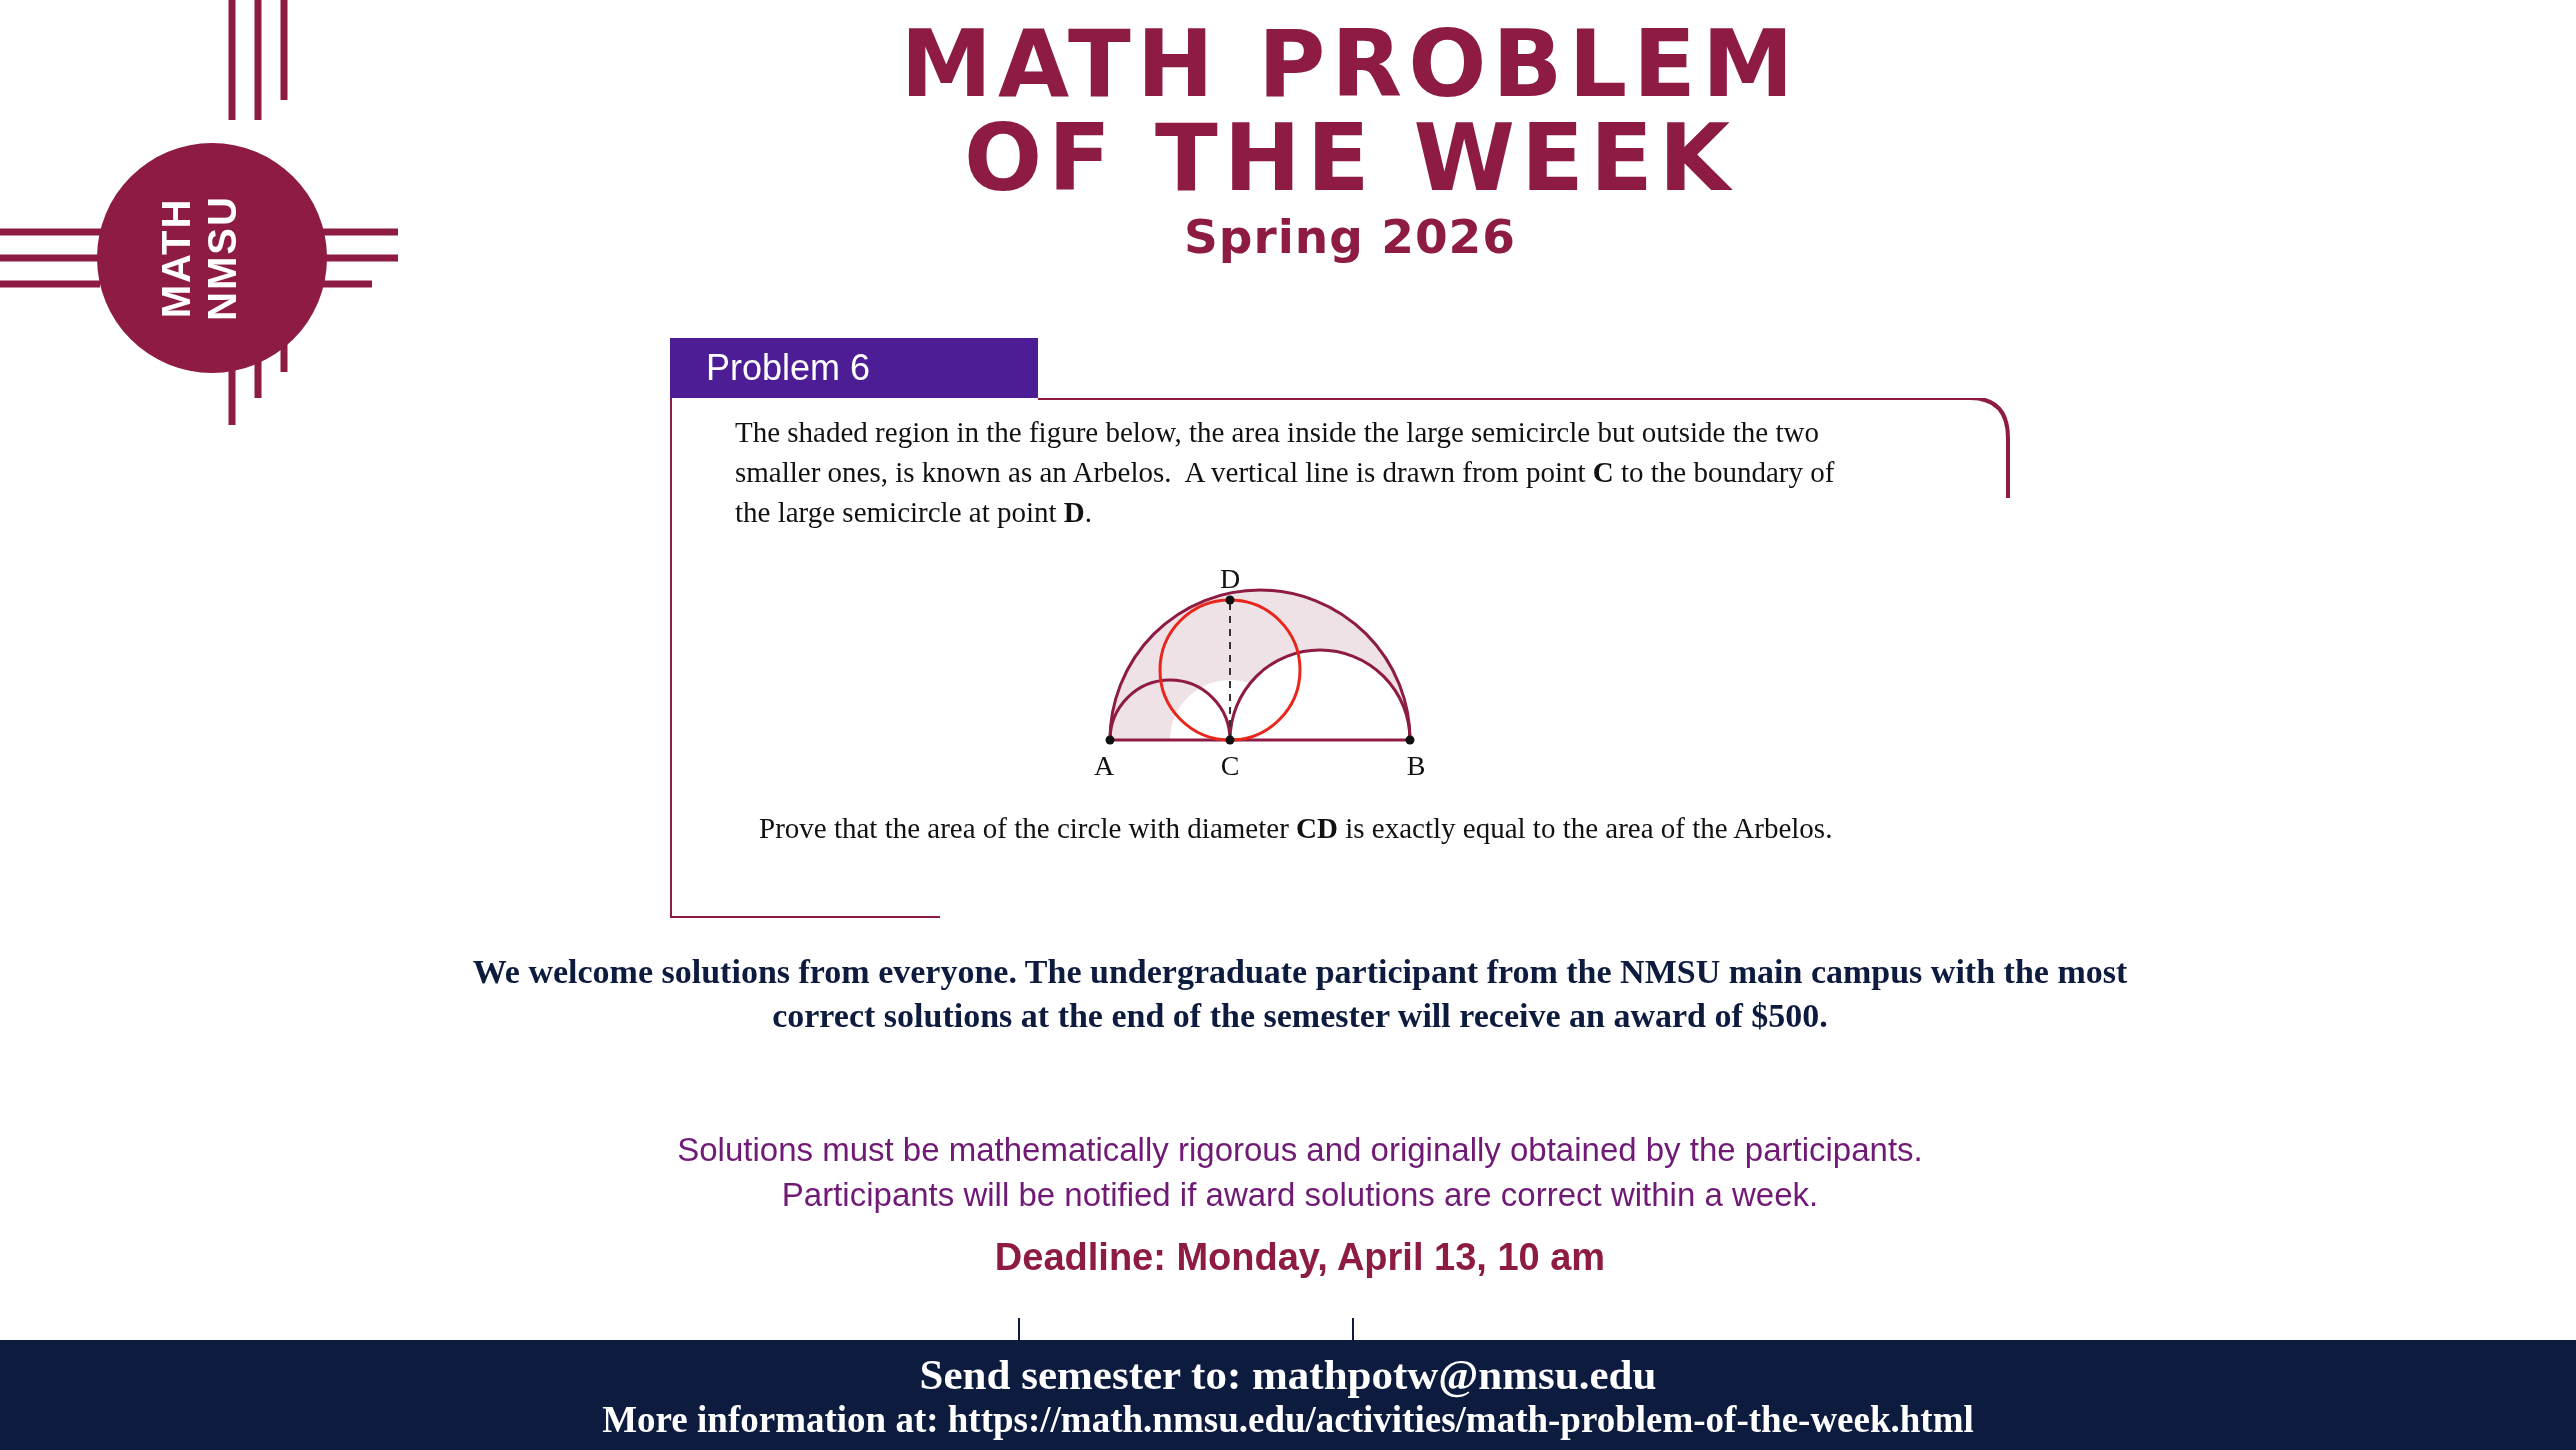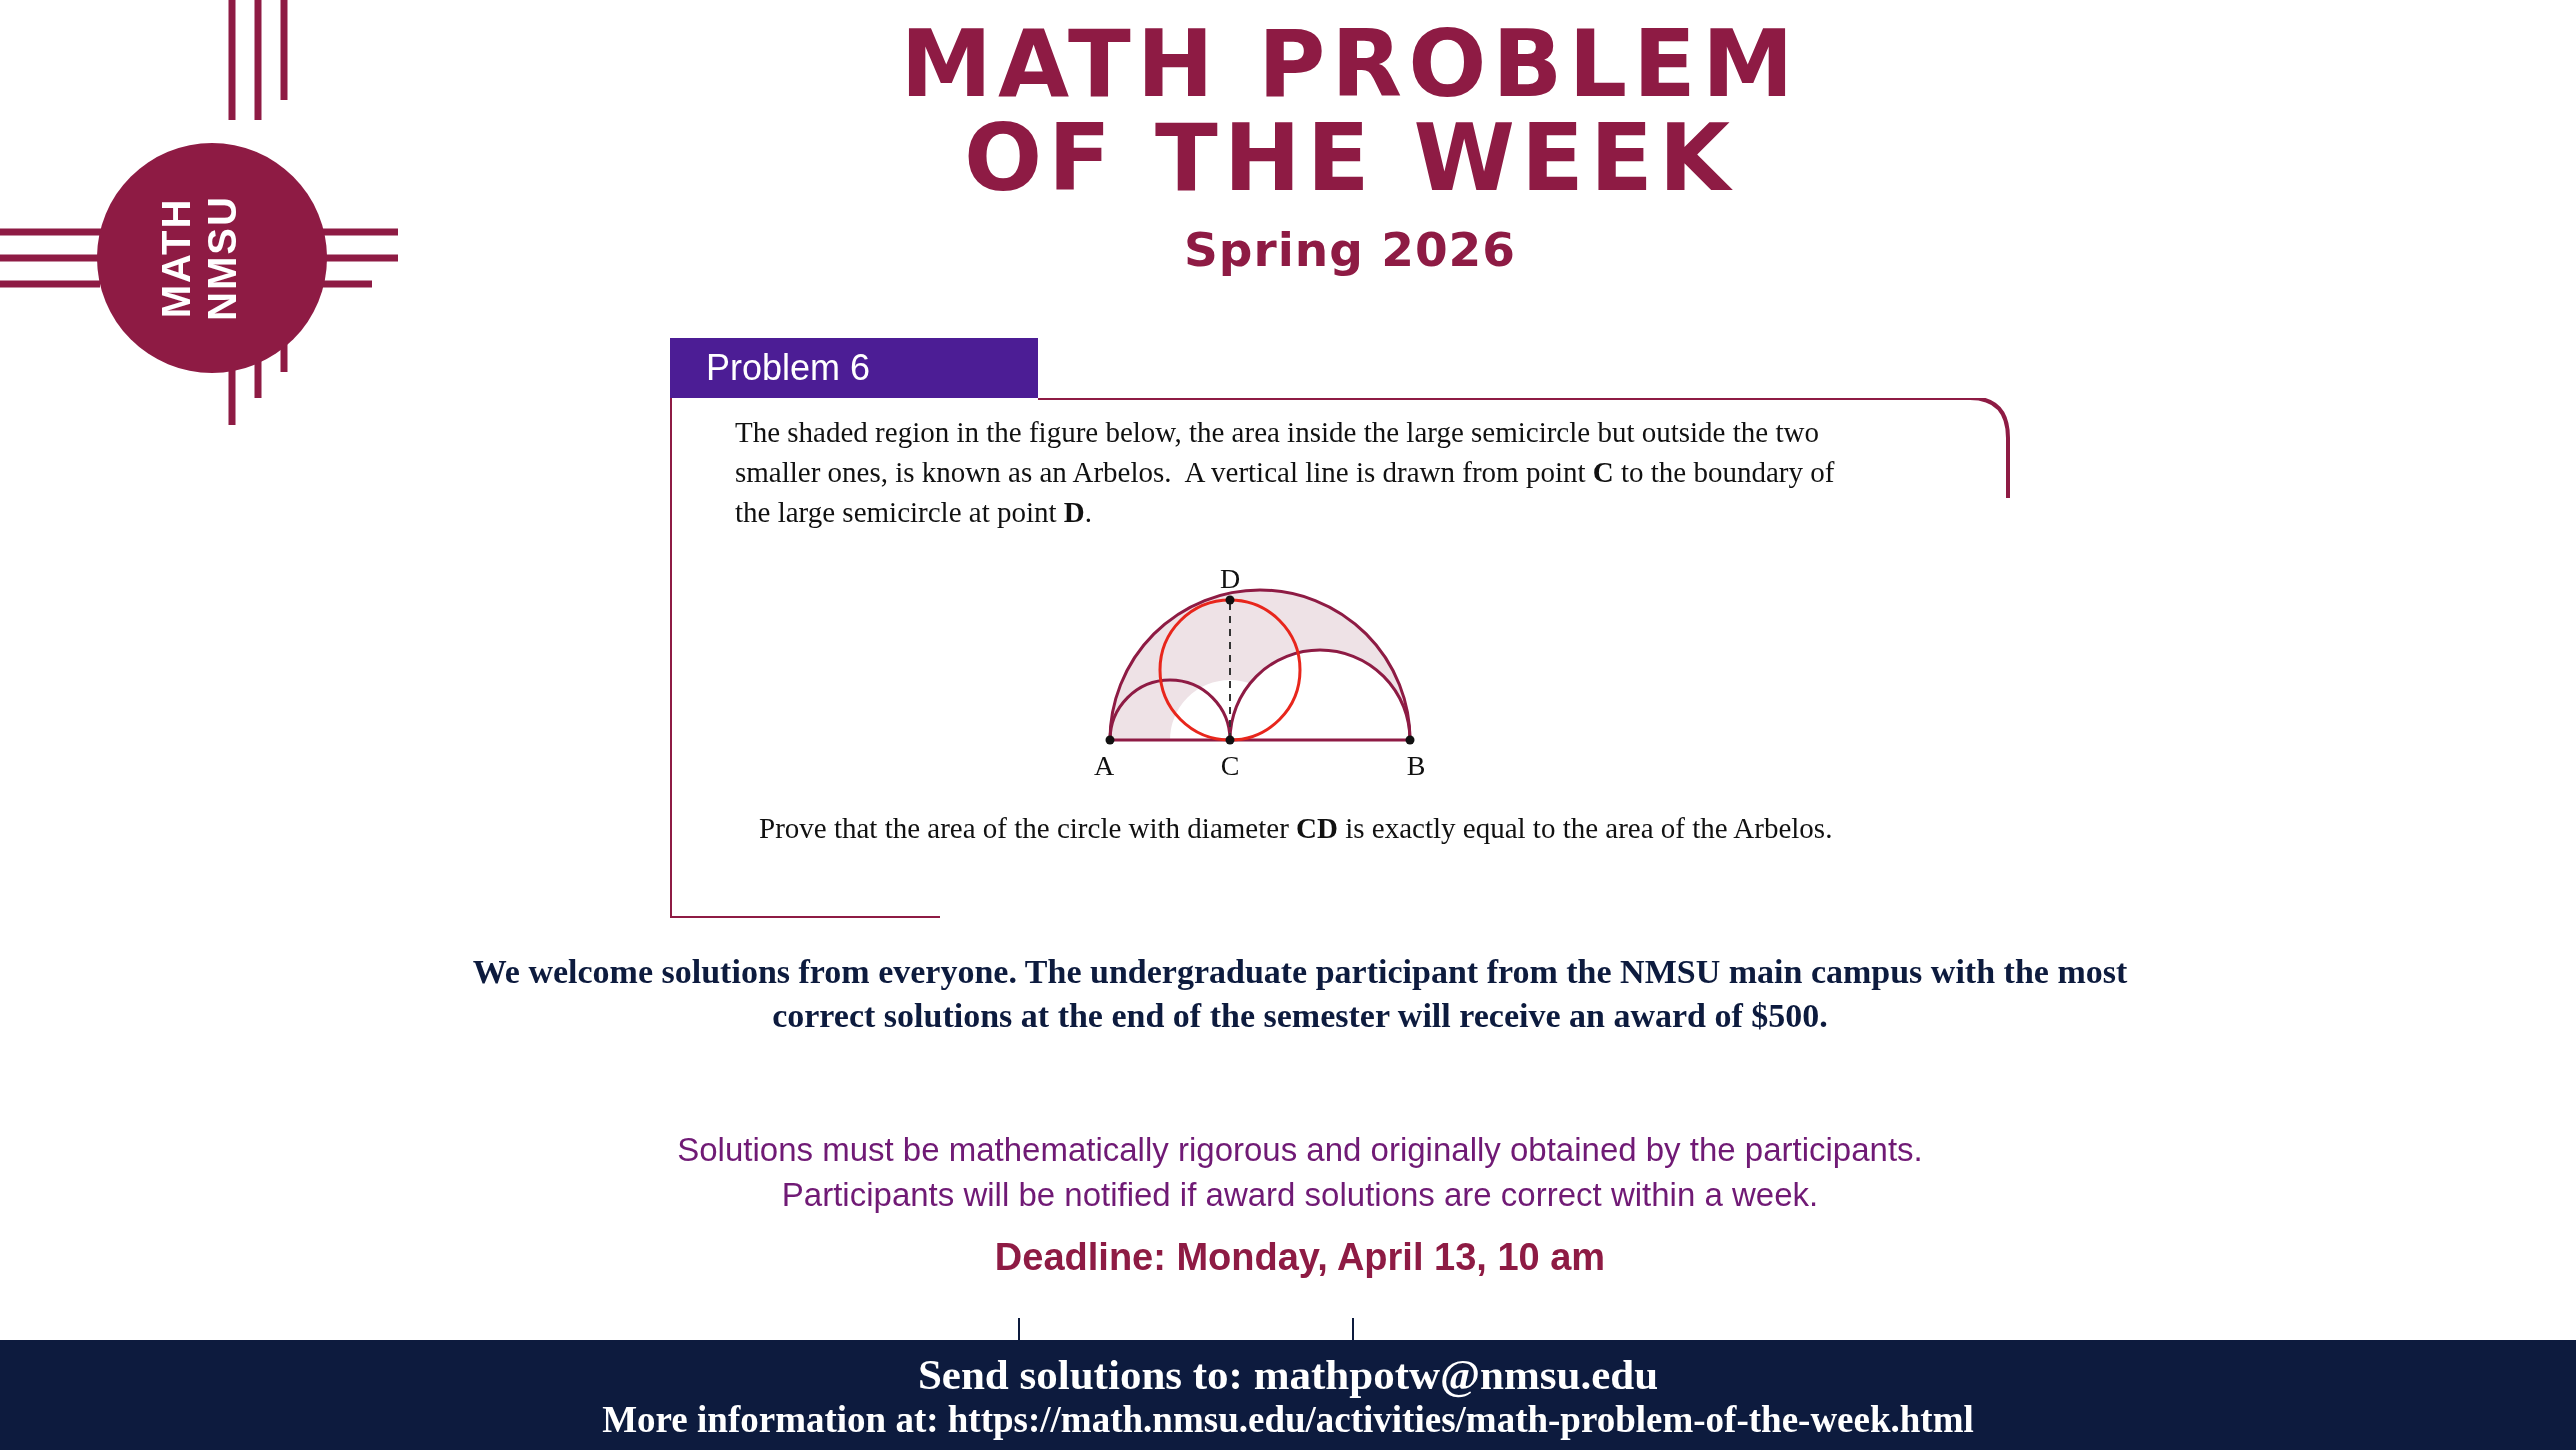--- a/index.html
+++ b/index.html
@@ -41,21 +41,21 @@
     line-height: 1.02;
     letter-spacing: 6px;
     text-transform: uppercase;
   }
   .subtitle {
     font-family: "DejaVu Sans", sans-serif;
     font-weight: bold;
     color: #8e1b44;
     font-size: 47px;
     letter-spacing: 1px;
-    margin-top: 16px;
+    margin-top: 3px;
   }
 
   
   .problem-tab {
     position: absolute;
     left: 670px;
     top: 338px;
     width: 368px;
     height: 60px;
     background: #4c1d95;
@@ -280,15 +280,15 @@
   <div>Solutions must be mathematically rigorous and originally obtained by the participants.</div>
   <div>Participants will be notified if award solutions are correct within a week.</div>
 </div>
 
 <div class="deadline">Deadline: Monday, April 13, 10 am</div>
 
 <div class="footer-tick"></div>
 <div class="footer-tick2"></div>
 
 <div class="footer">
-  <div class="line1">Send solutions to: mathpotw@nmsu.edu</div>
+  <div class="line1">Send semester to: mathpotw@nmsu.edu</div>
   <div class="line2">More information at: https://math.nmsu.edu/activities/math-problem-of-the-week.html</div>
 </div>
 
 </body></html>

